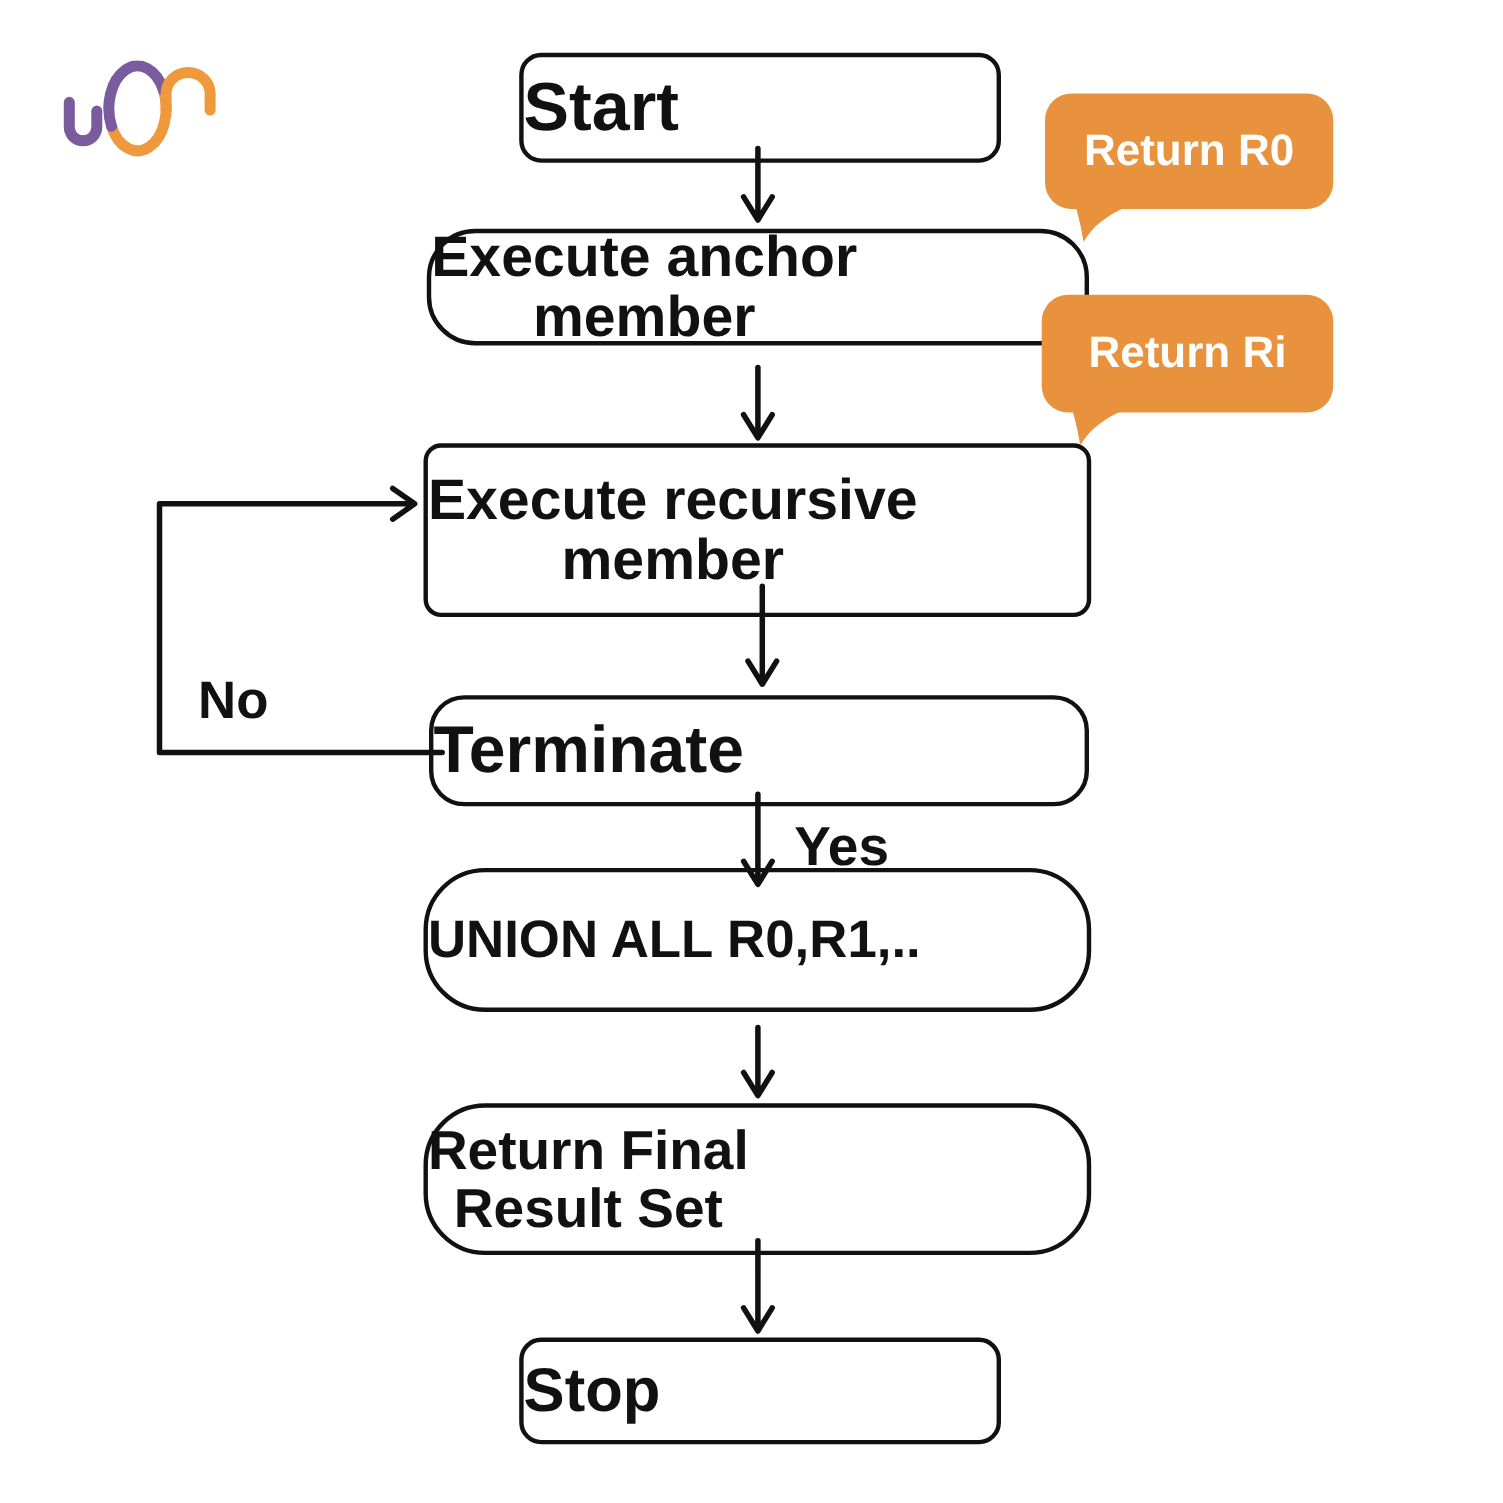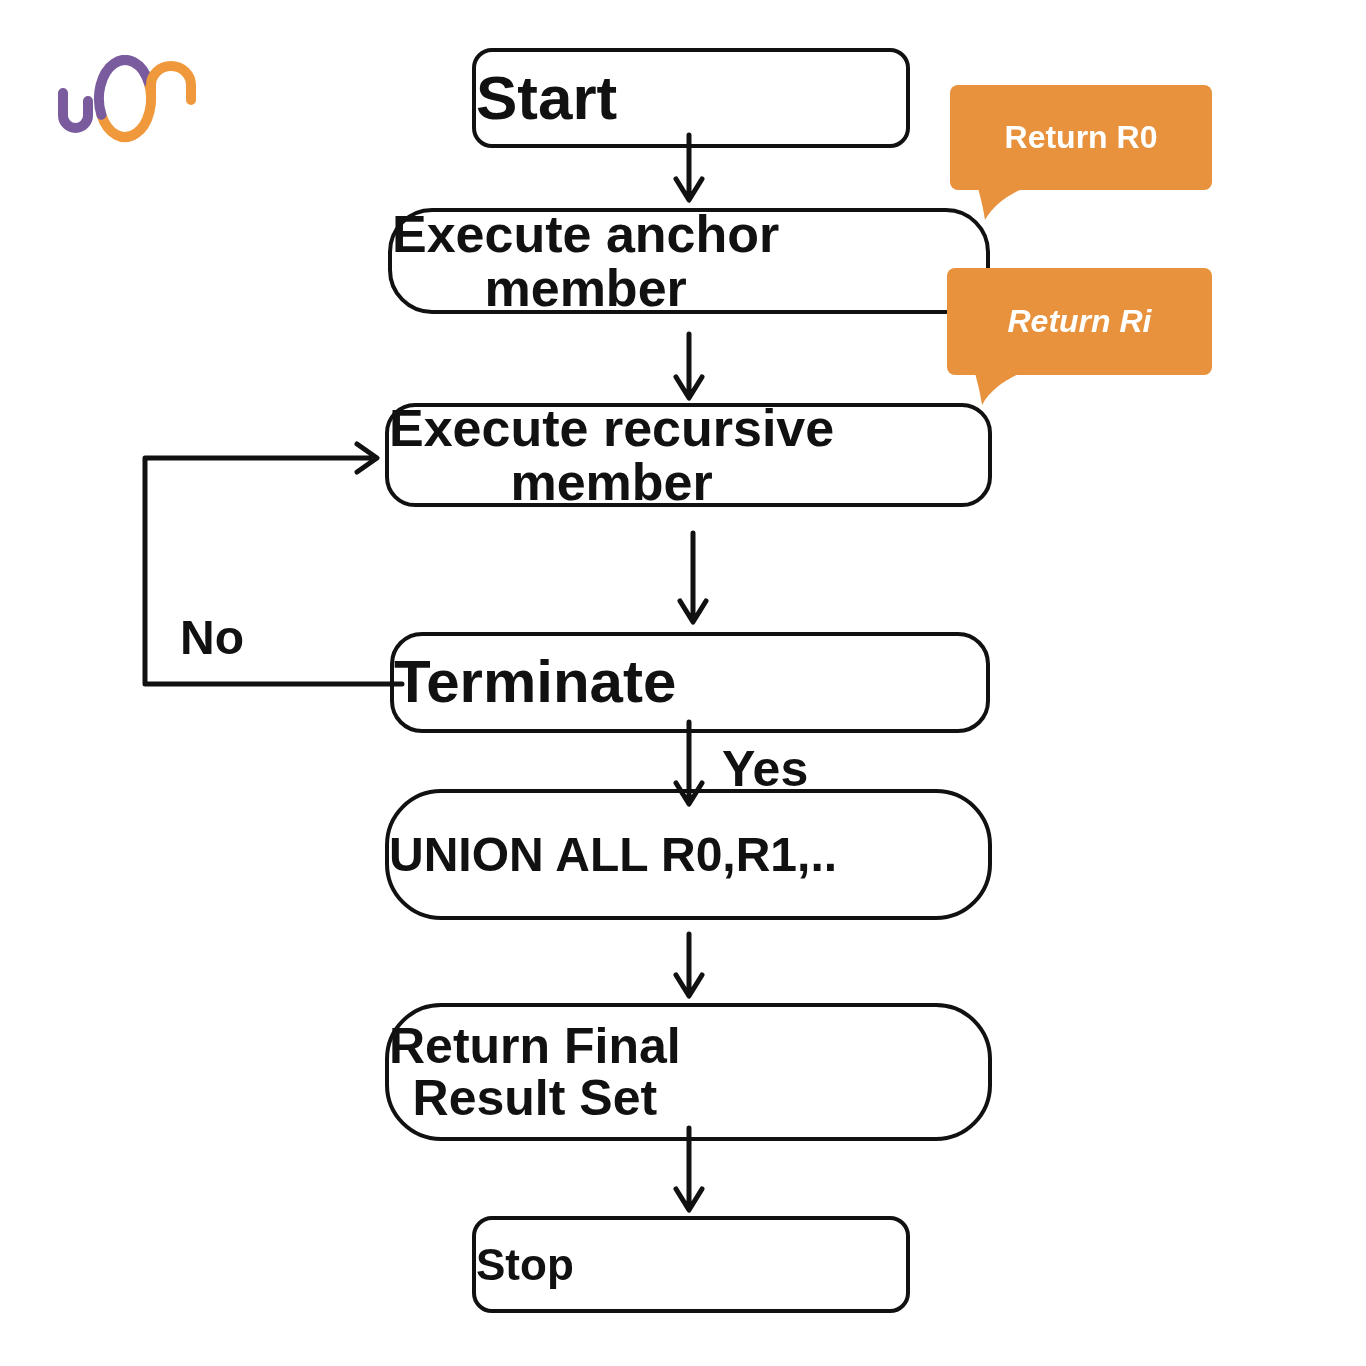--- a/index.html
+++ b/index.html
@@ -16,40 +16,40 @@
   }
   .node {
     position:absolute; box-sizing:border-box;
     background:var(--node-bg); border:4px solid var(--node-border);
     display:flex; align-items:center; 
     text-align:center; font-weight:700; line-height:1.04;
     white-space:pre-line; z-index:2;
   }
   .node-start     { left:472px; top:48px;   width:438px; height:100px; border-radius:20px; font-size:62px; }
   .node-anchor    { left:388px; top:208px;  width:602px; height:106px; border-radius:44px; font-size:52px; }
-  .node-recursive { left:385px; top:403px;  width:607px; height:104px; border-radius:30px; font-size:52px; }
+  .node-recursive { left:385px; top:403px;  width:607px; height:158px; border-radius:16px; font-size:52px; }
   .node-terminate { left:390px; top:632px;  width:600px; height:101px; border-radius:32px; font-size:60px; }
   .node-union     { left:385px; top:789px;  width:607px; height:131px; border-radius:56px; font-size:48px; }
   .node-final     { left:385px; top:1003px; width:607px; height:138px; border-radius:56px; font-size:50px; }
-  .node-stop      { left:472px; top:1216px; width:438px; height:97px;  border-radius:20px; font-size:44px; }
+  .node-stop      { left:472px; top:1216px; width:438px; height:97px;  border-radius:20px; font-size:56px; }
 
   .connectors { position:absolute; left:0; top:0; z-index:3; pointer-events:none; }
   .stroke { stroke:var(--line); stroke-width:5; fill:none; stroke-linecap:round; stroke-linejoin:round; }
 
   .edge-label { position:absolute; font-weight:600; z-index:3; }
   .label-yes { left:722px; top:740px; font-size:50px; }
   .label-no  { left:180px; top:610px; font-size:48px; }
 
   .callout {
     position:absolute; background:var(--callout-bg); color:var(--callout-text);
-    border-radius:8px; display:flex; align-items:center; justify-content:center;
-    font-weight:700; font-size:32px; z-index:4;
+    border-radius:24px; display:flex; align-items:center; justify-content:center;
+    font-weight:700; font-size:40px; z-index:4;
   }
   .callout-r0 { left:950px; top:85px;  width:262px; height:105px; }
-  .callout-ri { left:947px; top:268px; width:265px; height:107px;font-style:italic; }
+  .callout-ri { left:947px; top:268px; width:265px; height:107px; }
   .callout .tail { position:absolute; left:28px; top:100%; margin-top:-2px; display:block; }
   .tail path { fill:var(--callout-bg); }
 
   .brand-logo { position:absolute; left:48px; top:55px; z-index:2; }
   .logo-stroke { fill:none; stroke-width:10; stroke-linecap:round; }
   .logo-purple { stroke:var(--logo-purple); }
   .logo-orange { stroke:var(--logo-orange); }
 </style>
 </head>
 <body>

